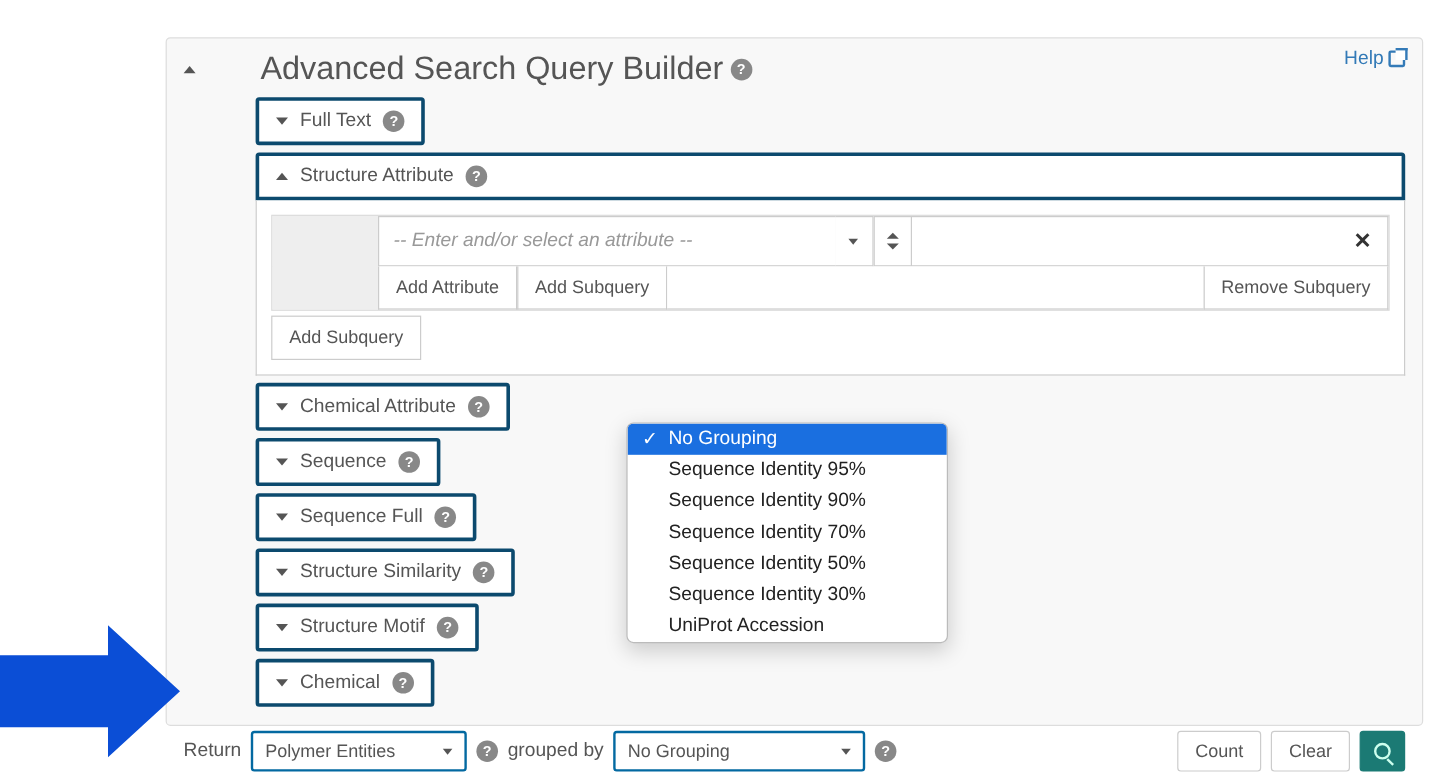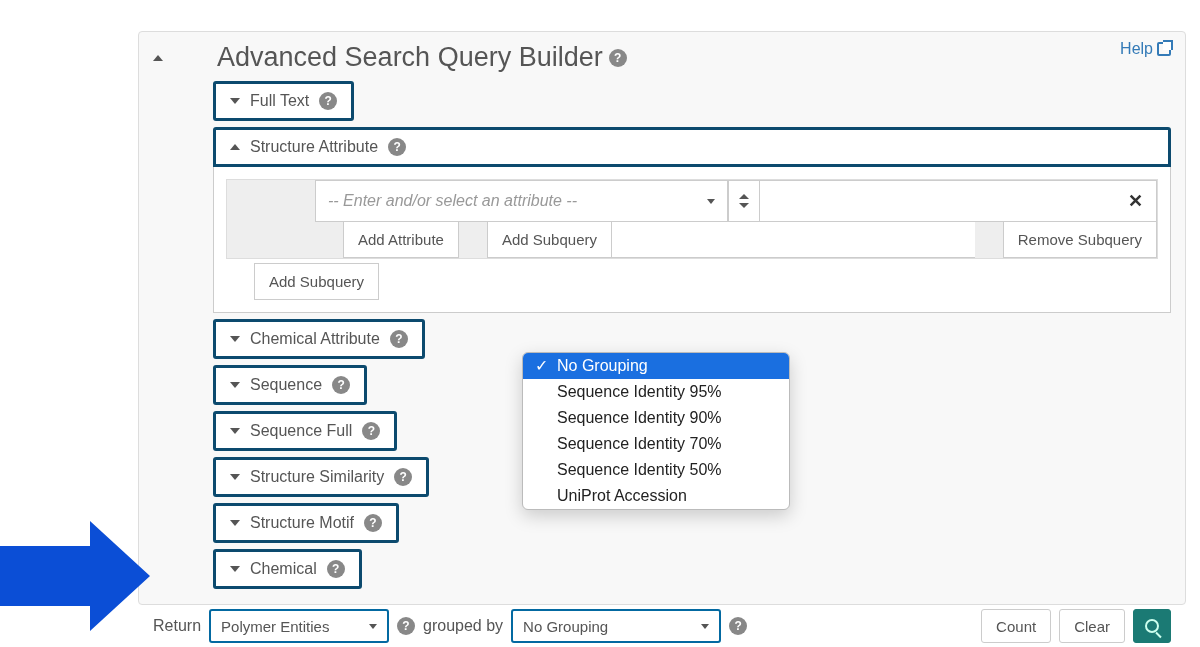--- a/index.html
+++ b/index.html
@@ -120,21 +120,21 @@
   .btn-spacer { flex:1; background:#fff; border-top:1px solid #ccc;border-bottom:1px solid #ccc;height:42px; }
   .close-cell {
     width:42px;height:42px;background:#fff;border:1px solid #ccc;border-left:none;
     display:flex;align-items:center;justify-content:center;
     font-size:18px;color:#333;font-weight:700;
   }
   .mini-btn {
     background:#fff;border:1px solid #ccc;
     padding:9px 14px;
     font-size:15px;color:#555;
-    display:inline-flex;align-items:center;margin-left:28px;
+    display:inline-flex;align-items:center;
   }
   .row2 .mini-btn { border-top:none; }
   .row2 .mini-btn:first-child { border-right:none; }
   .row2 .filler{ flex:1; background:#fff; border:1px solid #ccc; border-top:none; border-left:none; border-right:none; }
   .row2 .remove { border-top:none; }
   .outer-add {
     margin-top:4px;
   }
   .outer-add .mini-btn{ border:1px solid #ccc; }
 
@@ -345,20 +345,21 @@
     </div>
 
   </div>
 
   <div class="popup">
     <div class="opt selected">No Grouping</div>
     <div class="opt">Sequence Identity 95%</div>
     <div class="opt">Sequence Identity 90%</div>
     <div class="opt">Sequence Identity 70%</div>
     <div class="opt">Sequence Identity 50%</div>
+    <div class="opt">Sequence Identity 30%</div>
     <div class="opt">UniProt Accession</div>
   </div>
 
   <svg class="big-arrow" viewBox="0 0 150 120">
     <polygon points="0,30 90,30 90,5 150,60 90,115 90,90 0,90" fill="#0b4ed6"></polygon>
   </svg>
 
 </div>
 
 </body></html>

